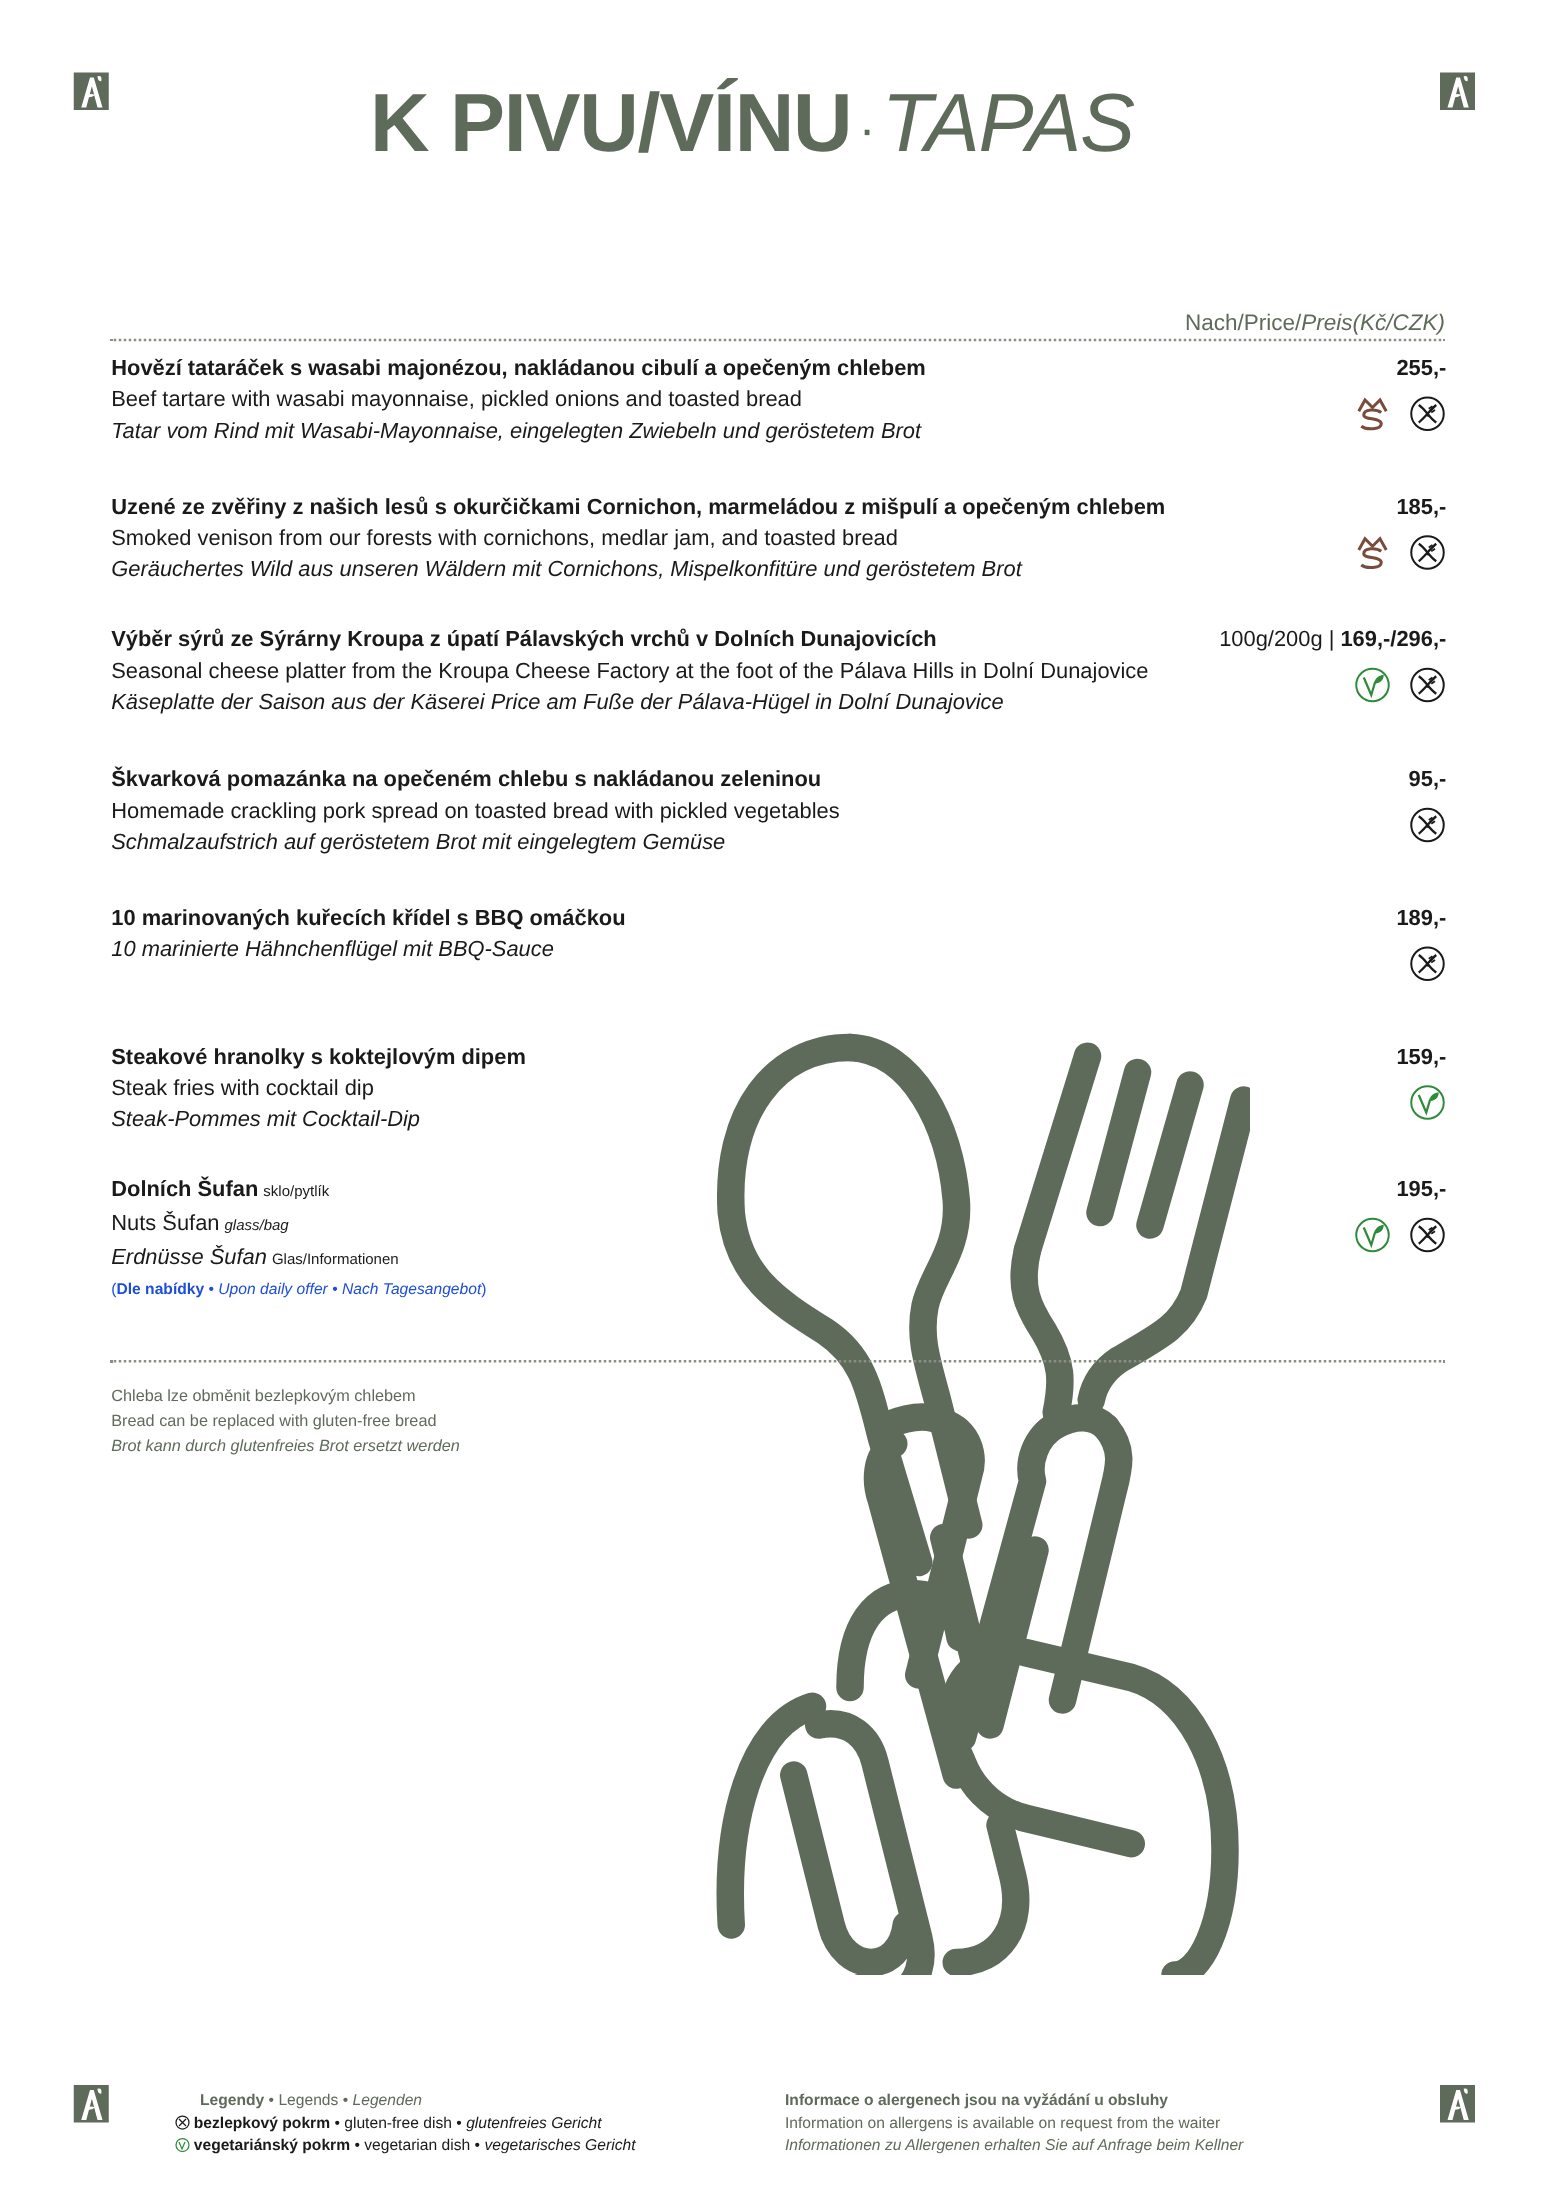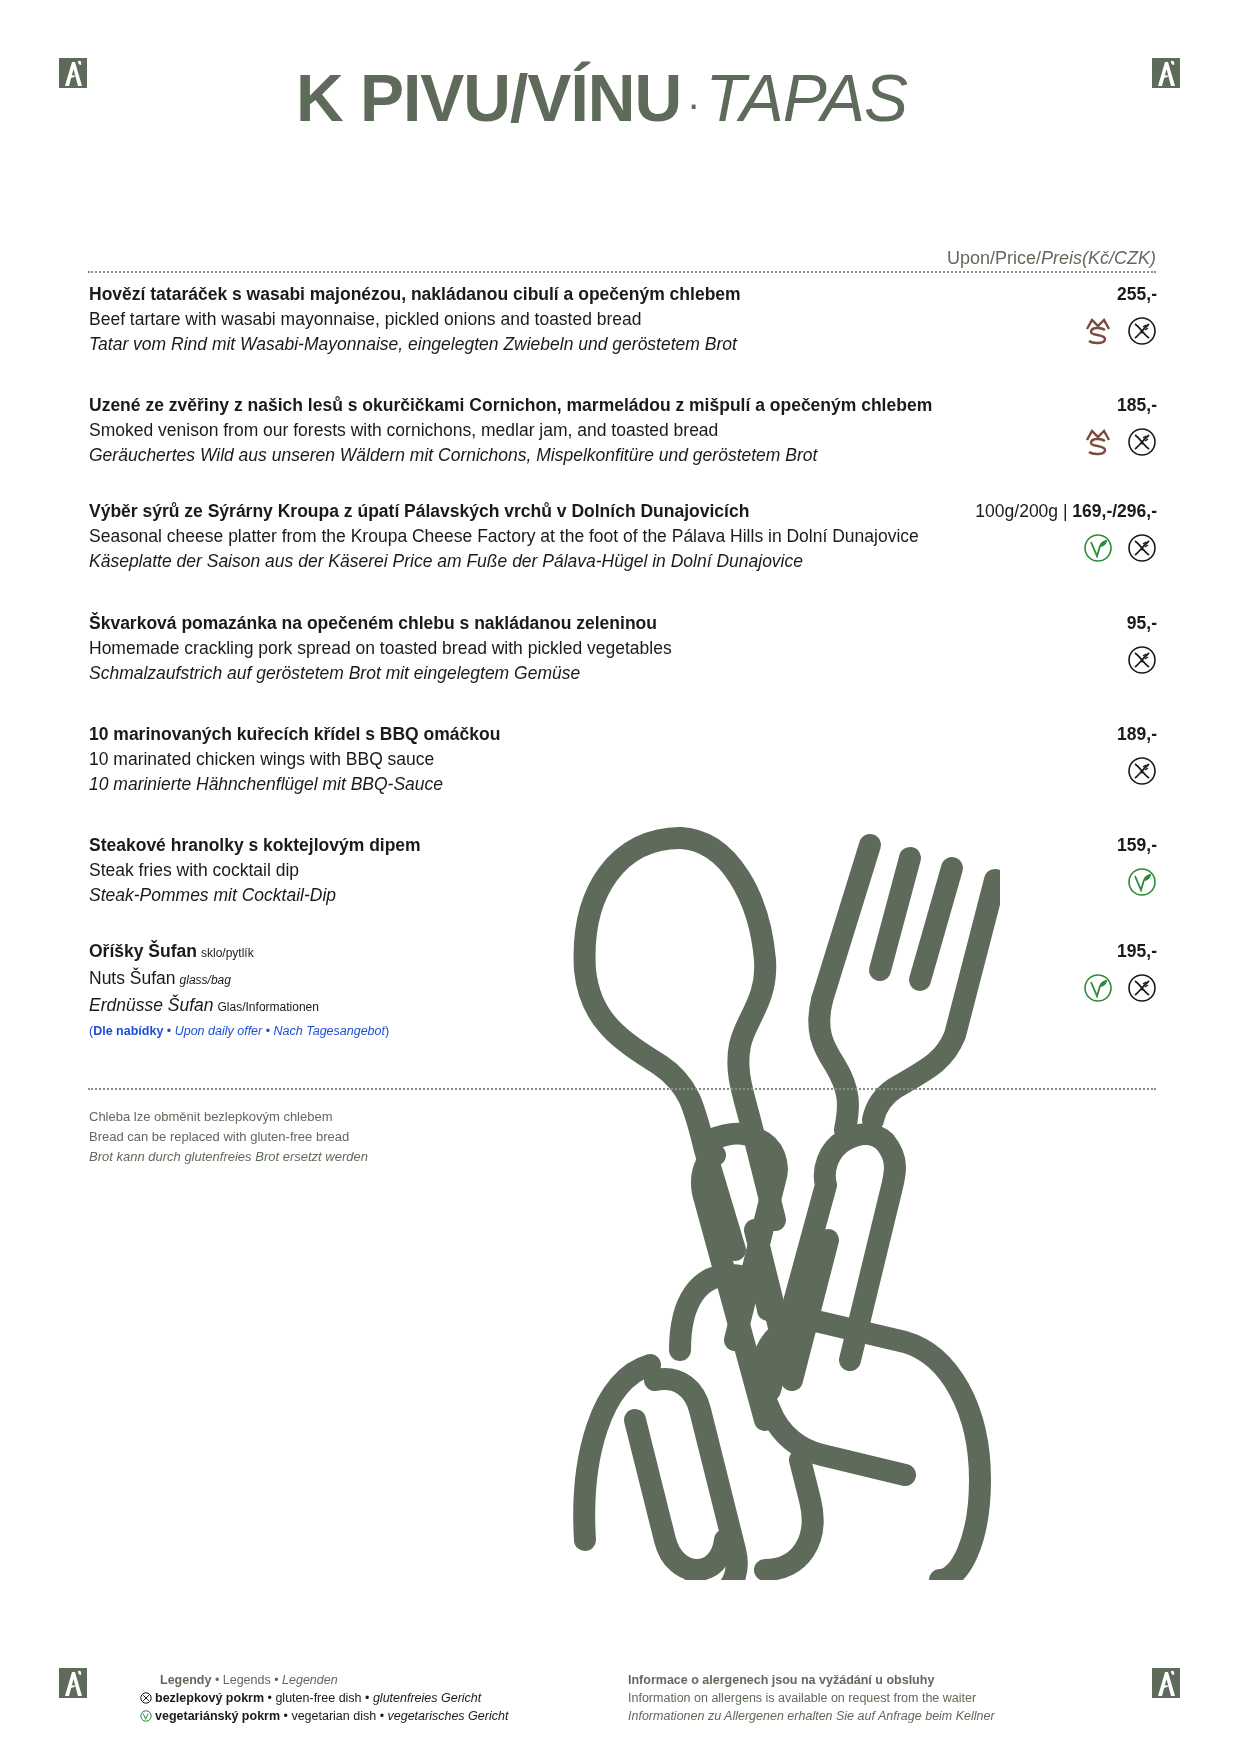--- a/index.html
+++ b/index.html
@@ -103,21 +103,21 @@
     <path d="M120 530 C120 480 140 455 170 455 C195 455 205 470 208 490"></path>
     <path d="M95 560 C120 555 135 570 140 590 L175 730 C185 770 150 790 128 770"></path>
     <path d="M75 600 L105 720 C115 760 160 760 165 720"></path>
     <path d="M225 510 C200 525 195 560 210 590 C220 615 240 630 262 635 L345 655"></path>
     <path d="M225 510 C240 500 250 500 260 502 L345 522 C390 535 420 590 420 660 C420 720 400 760 380 760"></path>
     <path d="M240 640 L250 680 C260 720 240 750 205 750"></path>
   </g>
 </svg>
 
 <div class="price-head">
-  <span>Upon/Price/</span><span class="it">Preis(Kč/CZK)</span>
+  <span>Nach/Price/</span><span class="it">Preis(Kč/CZK)</span>
 </div>
 <div class="dots" style="top:271px;"></div>
 
 <div class="item" style="top:282px;">
   <div class="cz">Hovězí tataráček s wasabi majonézou, nakládanou cibulí a opečeným chlebem</div>
   <div class="en">Beef tartare with wasabi mayonnaise, pickled onions and toasted bread</div>
   <div class="de">Tatar vom Rind mit Wasabi-Mayonnaise, eingelegten Zwiebeln und geröstetem Brot</div>
   <div class="price">255,-</div>
   <div class="icons">
     <svg class="icon" viewBox="0 0 30 30">
@@ -182,21 +182,20 @@
         <circle cx="15" cy="15" r="13" fill="none" stroke="#1a1a1a" stroke-width="1.6"></circle>
         <path d="M8 8 C14 12 16 18 22 22" fill="none" stroke="#1a1a1a" stroke-width="1.8"></path>
         <path d="M22 8 C17 12 13 18 8 22" fill="none" stroke="#1a1a1a" stroke-width="1.8"></path>
         <path d="M16 11 l3 -2 M18 14 l3 -2 M14 16 l2 1" stroke="#1a1a1a" stroke-width="1.4"></path>
       </svg>
   </div>
 </div>
 
 <div class="item" style="top:722px;">
   <div class="cz">10 marinovaných kuřecích křídel s BBQ omáčkou</div>
-  <div class="en">10 marinated chicken wings with BBQ sauce</div>
   <div class="de">10 marinierte Hähnchenflügel mit BBQ-Sauce</div>
   <div class="price">189,-</div>
   <div class="icons">
     <svg class="icon" viewBox="0 0 30 30">
         <circle cx="15" cy="15" r="13" fill="none" stroke="#1a1a1a" stroke-width="1.6"></circle>
         <path d="M8 8 C14 12 16 18 22 22" fill="none" stroke="#1a1a1a" stroke-width="1.8"></path>
         <path d="M22 8 C17 12 13 18 8 22" fill="none" stroke="#1a1a1a" stroke-width="1.8"></path>
         <path d="M16 11 l3 -2 M18 14 l3 -2 M14 16 l2 1" stroke="#1a1a1a" stroke-width="1.4"></path>
       </svg>
   </div>
@@ -210,21 +209,21 @@
   <div class="icons">
     <svg class="icon" viewBox="0 0 30 30">
         <circle cx="15" cy="15" r="13" fill="none" stroke="#2e8b3a" stroke-width="1.6"></circle>
         <path d="M8 9 L14 23 L17 13" fill="none" stroke="#2e8b3a" stroke-width="1.8"></path>
         <path d="M16 14 C17 9 21 7 24 7 C24 11 21 14 16 14Z" fill="#2e8b3a"></path>
       </svg>
   </div>
 </div>
 
 <div class="item" style="top:939px;">
-  <div class="cz"><span>Oříšky Šufan</span><span class="sub">sklo/pytlík</span></div>
+  <div class="cz"><span>Dolních Šufan</span><span class="sub">sklo/pytlík</span></div>
   <div class="en"><span>Nuts Šufan</span><span class="sub it">glass/bag</span></div>
   <div class="de"><span>Erdnüsse Šufan</span><span class="sub" style="font-style:normal">Glas/Informationen</span></div>
   <div class="note"><span>(</span><b>Dle nabídky</b><span> • </span><i>Upon daily offer</i><span> • </span><i>Nach Tagesangebot</i><span>)</span></div>
   <div class="price">195,-</div>
   <div class="icons">
     <svg class="icon" viewBox="0 0 30 30">
         <circle cx="15" cy="15" r="13" fill="none" stroke="#2e8b3a" stroke-width="1.6"></circle>
         <path d="M8 9 L14 23 L17 13" fill="none" stroke="#2e8b3a" stroke-width="1.8"></path>
         <path d="M16 14 C17 9 21 7 24 7 C24 11 21 14 16 14Z" fill="#2e8b3a"></path>
       </svg>

